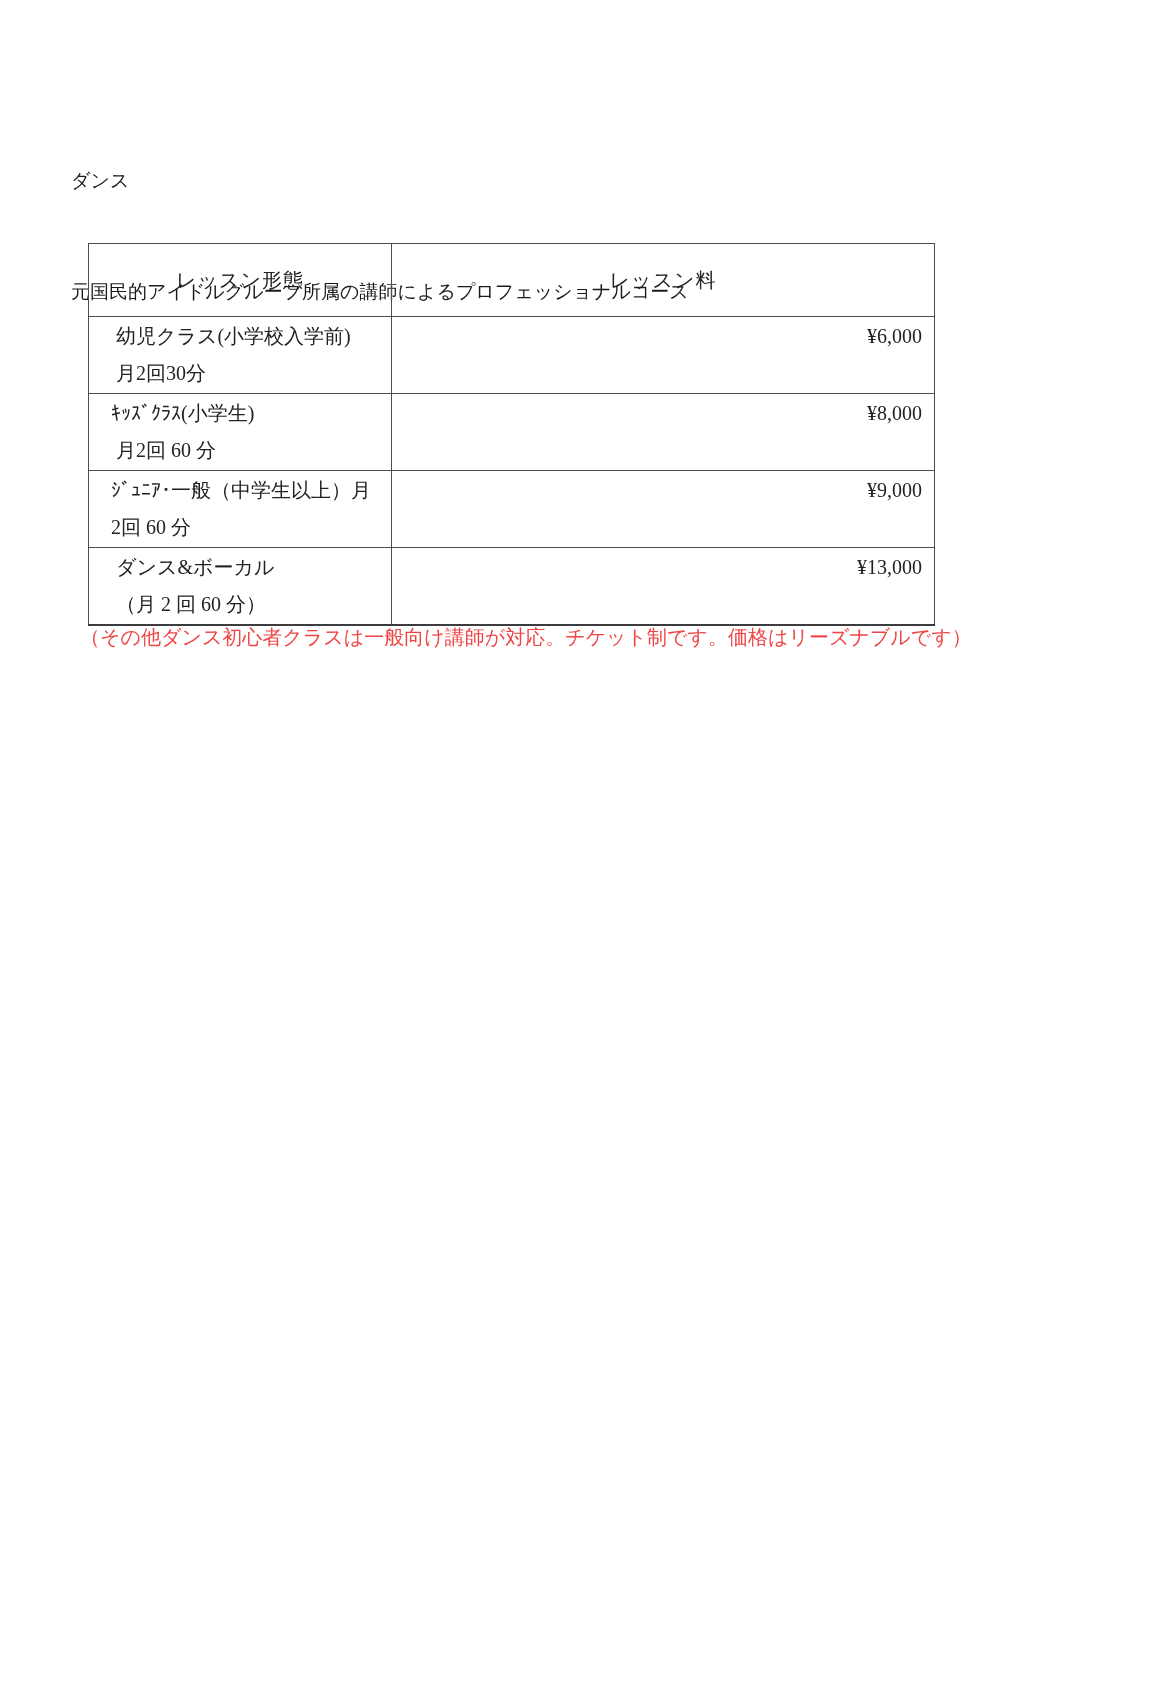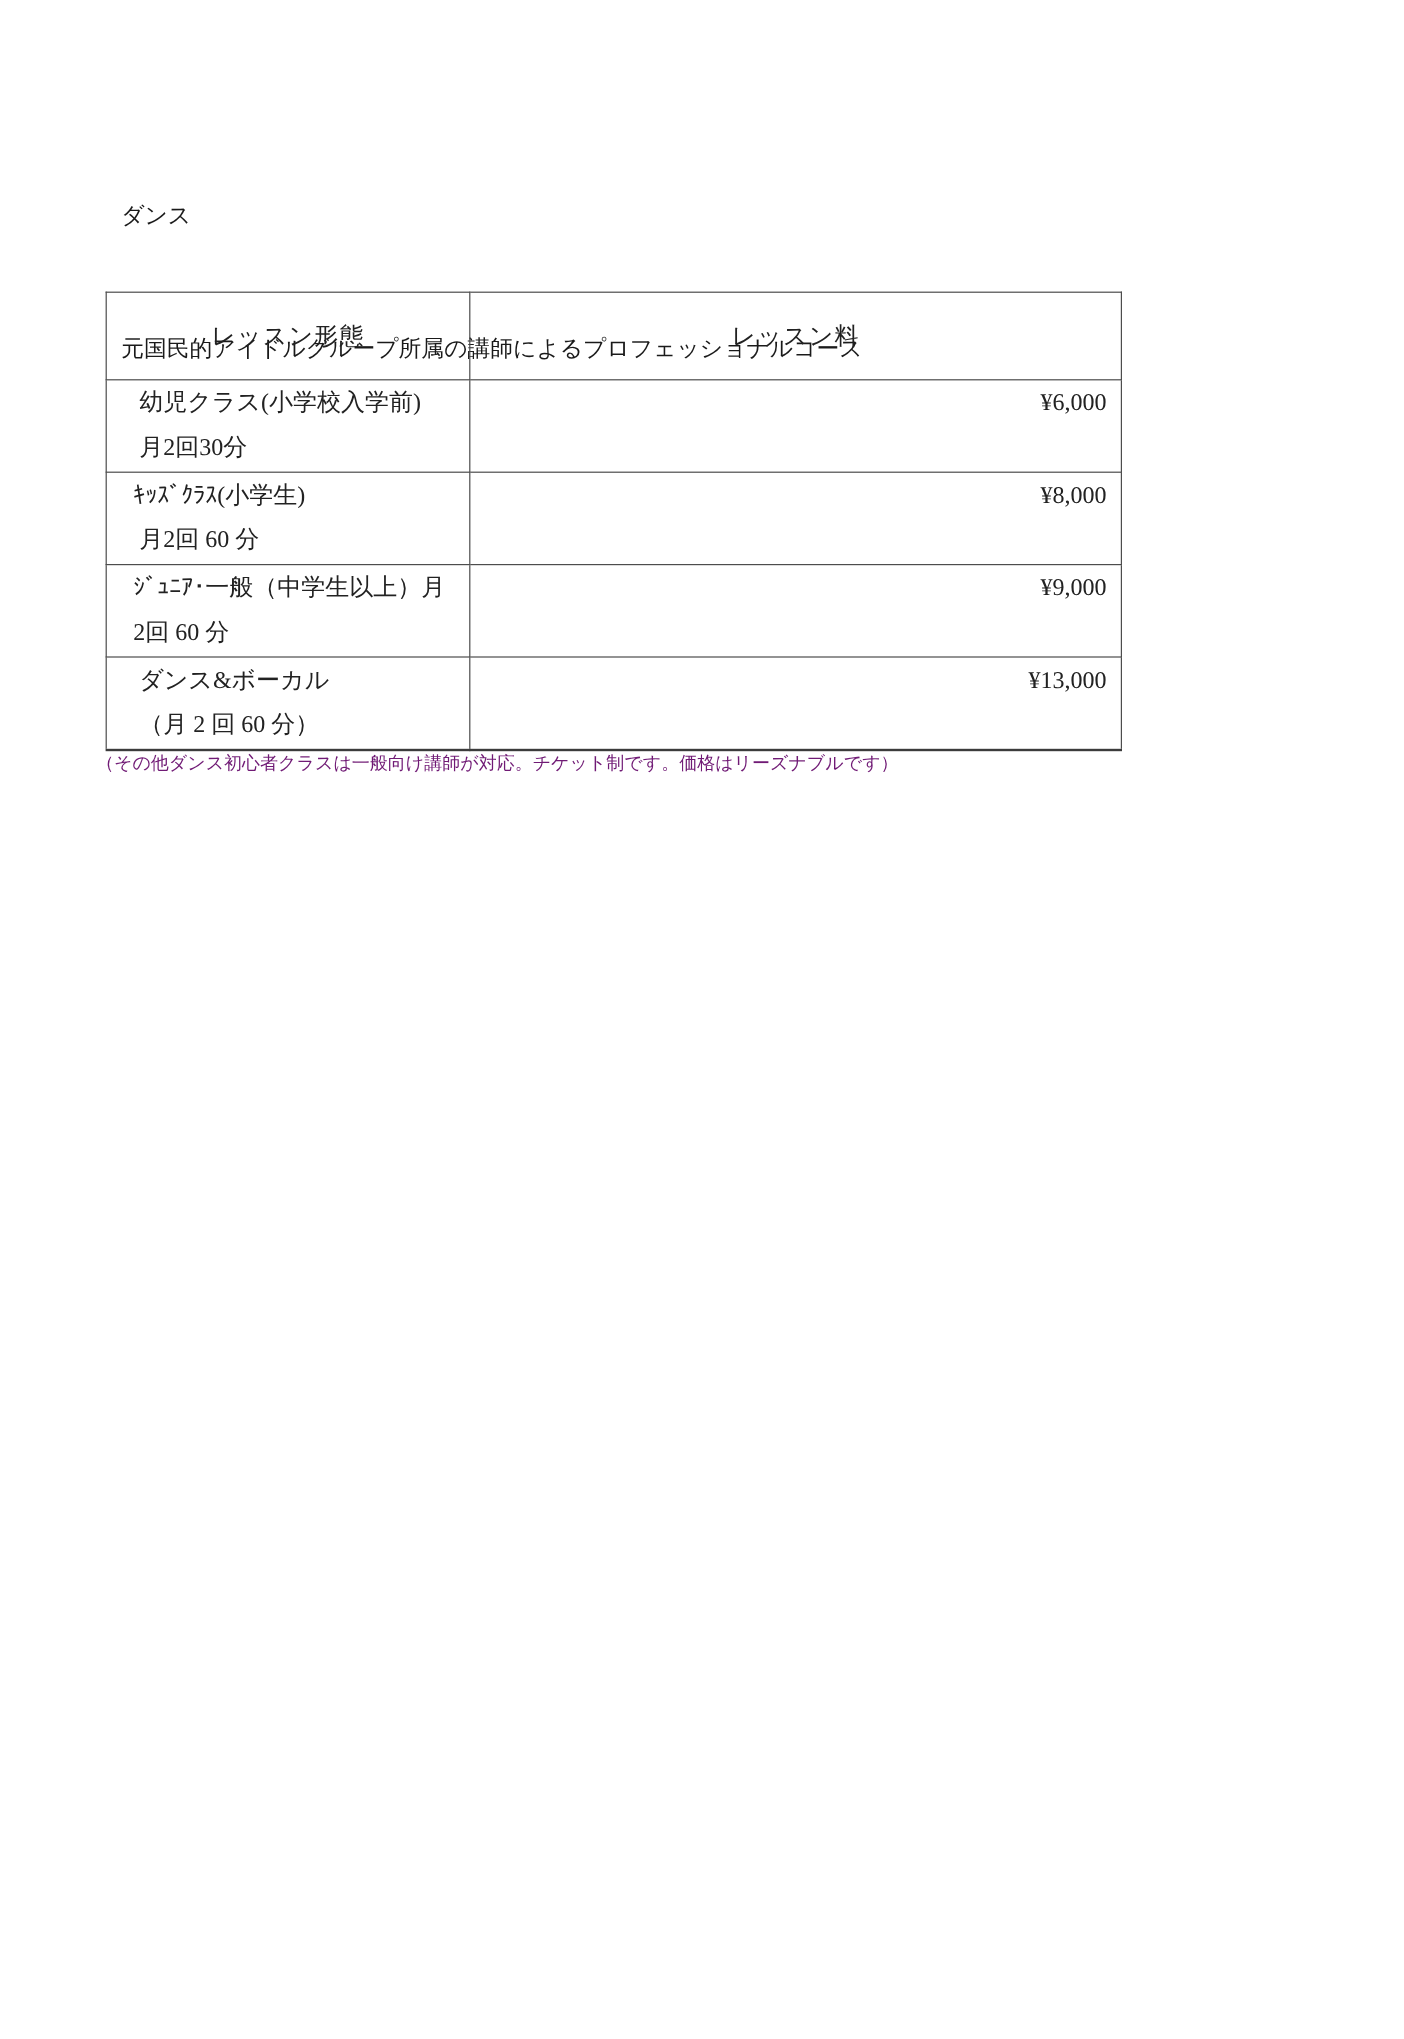--- a/index.html
+++ b/index.html
@@ -11,21 +11,21 @@
     position: relative;
     width: 1170px;
     height: 1699px;
     background: #ffffff;
     color: #1c1c1c;
     overflow: hidden;
   }
   
   .headings {
     position: absolute;
-    left: 101px;
+    left: 71px;
     top: 88px;
     width: 990px;
     font-family: "Liberation Sans", sans-serif;
     font-size: 19px;
     line-height: 37px;
     font-weight: 500;
     color: #1a1a1a;
     white-space: pre-wrap;
   }
   .heading-line { display: block; }
@@ -71,23 +71,23 @@
     padding: 1px 12px 0 4px;
     font-family: Liberation Serif, serif;
   }
   
   .footnote {
     position: absolute;
     left: 80px;
     top: 623px;
     width: 1010px;
     font-family: "Liberation Serif", serif;
-    font-size: 15px;
+    font-size: 20px;
     line-height: 28px;
-    color: #701a75;
+    color: #ef4444;
     white-space: pre-wrap;
   }
 </style>
 </head>
 <body>
 
 <div class="page">
 
   <div class="headings">
     <span class="heading-line">ダンス</span>

